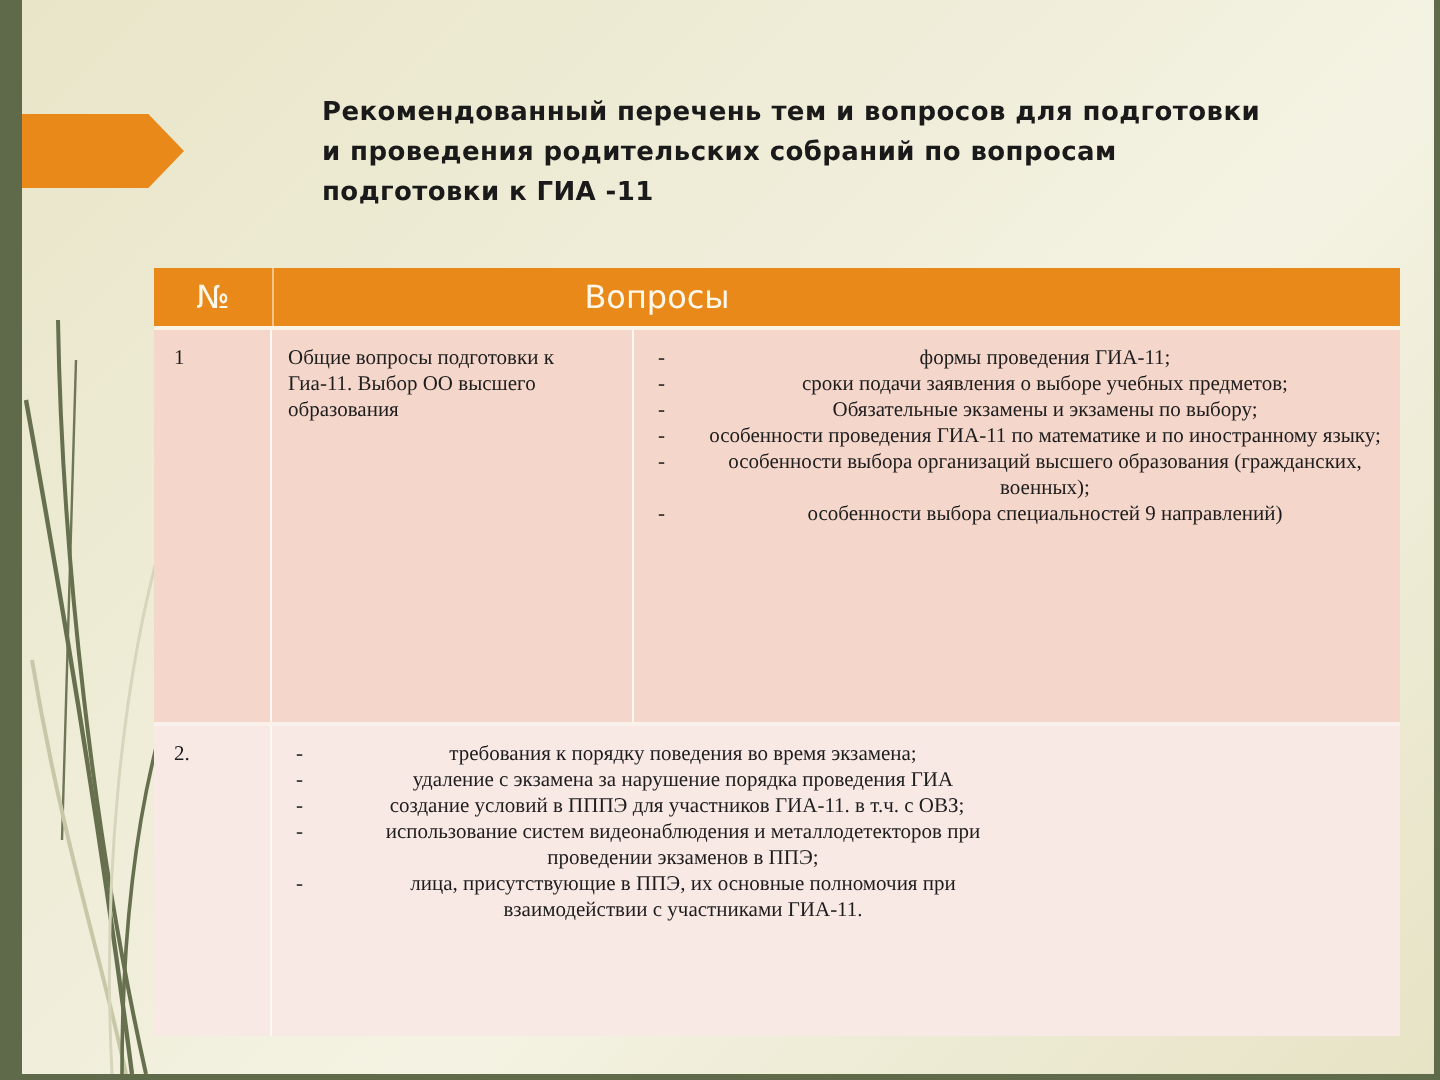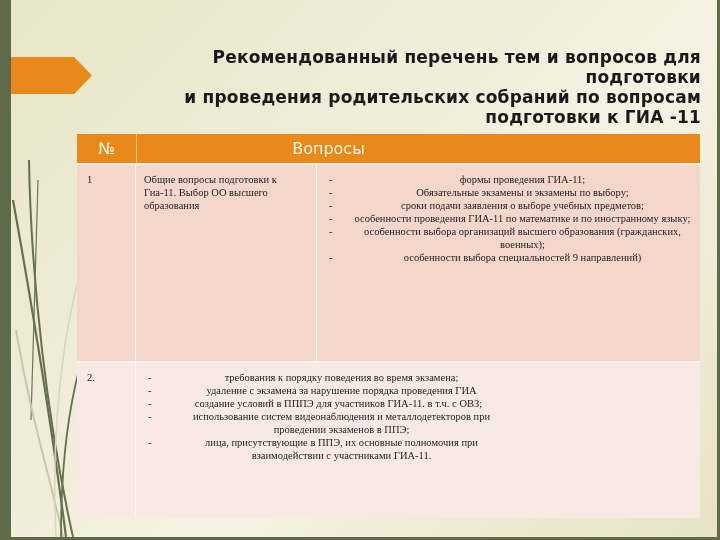--- a/index.html
+++ b/index.html
@@ -14,23 +14,23 @@
     overflow:hidden;
   }
   .arrow-tab {
     position:absolute; left:0; top:57px; width:81px; height:37px;
     background:#e8891a;
     clip-path:polygon(0 0, 78% 0, 100% 50%, 78% 100%, 0 100%);
   }
   .deco { position:absolute; left:0; top:0; width:100px; height:537px; }
   .title {
     position:absolute; left:150px; top:47px; width:540px;
-    text-align:right;
+    text-align:left;
     font-family:"DejaVu Sans", sans-serif; font-weight:bold;
-    font-size:17px; line-height:20px; color:#1a1a1a;
+    font-size:13px; line-height:20px; color:#1a1a1a;
     letter-spacing:0.2px;
   }
   .table {
     position:absolute; left:66px; top:134px; width:623px;
     border-collapse:collapse;
   }
   .thead { display:flex; background:#e8891a; height:29px; border-bottom:2px solid #fbf3e6; }
   .th {
     color:#fff8ea; font-family:"DejaVu Sans", sans-serif; font-size:16px;
     display:flex; align-items:center; justify-content:center;
@@ -82,22 +82,22 @@
     </div>
 
     <div class="row row1">
       <div class="td c1 num">1</div>
       <div class="td c2">
         <span class="topic-line">Общие вопросы подготовки к Гиа-11. Выбор ОО высшего образования</span>
       </div>
       <div class="td c3">
         <ul class="q">
           <li>формы проведения ГИА-11;</li>
+          <li>сроки подачи  заявления о выборе учебных предметов;</li>
           <li>Обязательные экзамены и экзамены по выбору;</li>
-          <li>сроки подачи  заявления о выборе учебных предметов;</li>
           <li>особенности проведения ГИА-11 по математике и по иностранному языку;</li>
           <li>особенности выбора организаций высшего образования (гражданских, военных);</li>
           <li>особенности выбора специальностей 9 направлений)</li>
         </ul>
       </div>
     </div>
 
     <div class="row row2">
       <div class="td c1 num">2.</div>
       <div class="td c3">

